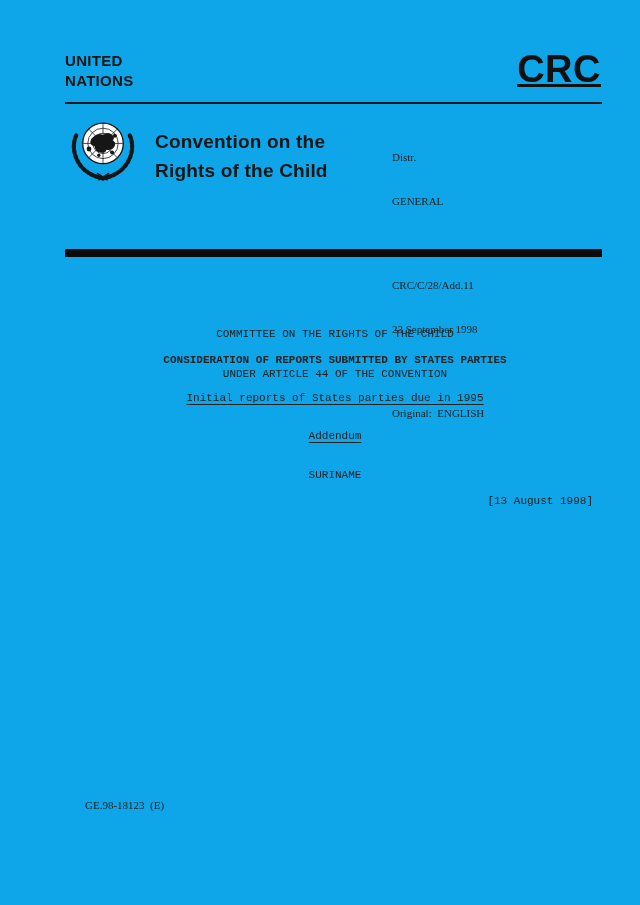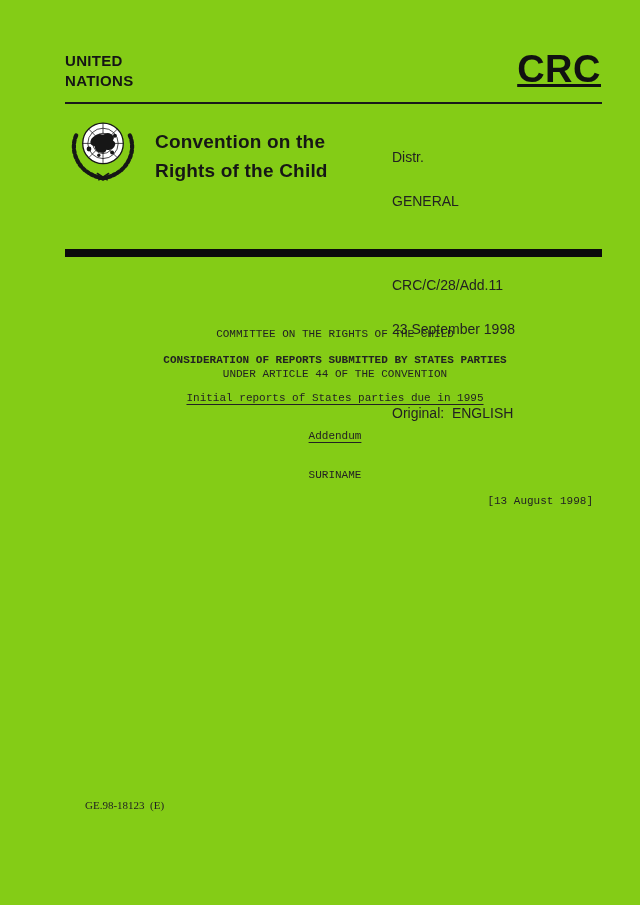--- a/index.html
+++ b/index.html
@@ -2,21 +2,21 @@
 <html><head>
 <meta charset="utf-8">
 <style>
   * { margin: 0; padding: 0; box-sizing: border-box; }
   html, body { background: #e8e8e8; }
   .page {
     position: relative;
     width: 640px;
     height: 905px;
     margin: 0 auto;
-    background: #84cc16;
+    background: #0ea5e9;
     color: #111111;
     overflow: hidden;
     font-family: "Liberation Sans", sans-serif;
   }
   
   .org-name {
     position: absolute;
     left: 65px; top: 51px;
     font-family: "Liberation Sans", sans-serif;
     font-weight: bold;
@@ -54,22 +54,22 @@
     font-family: "Liberation Sans", sans-serif;
     font-weight: bold;
     font-size: 19px;
     line-height: 29px;
     letter-spacing: 0.2px;
     color: #161616;
   }
   .distr-block {
     position: absolute;
     left: 392px; top: 121px;
-    font-family: Liberation Sans, sans-serif;
-    font-size: 14px;
+    font-family: Liberation Serif, serif;
+    font-size: 11px;
     line-height: 14.5px;
     white-space: pre;
     color: #222222;
   }
   .distr-block .gap { height: 12px; }
   
   .black-bar {
     position: absolute;
     left: 65px; top: 249px;
     width: 537px; height: 8px;

